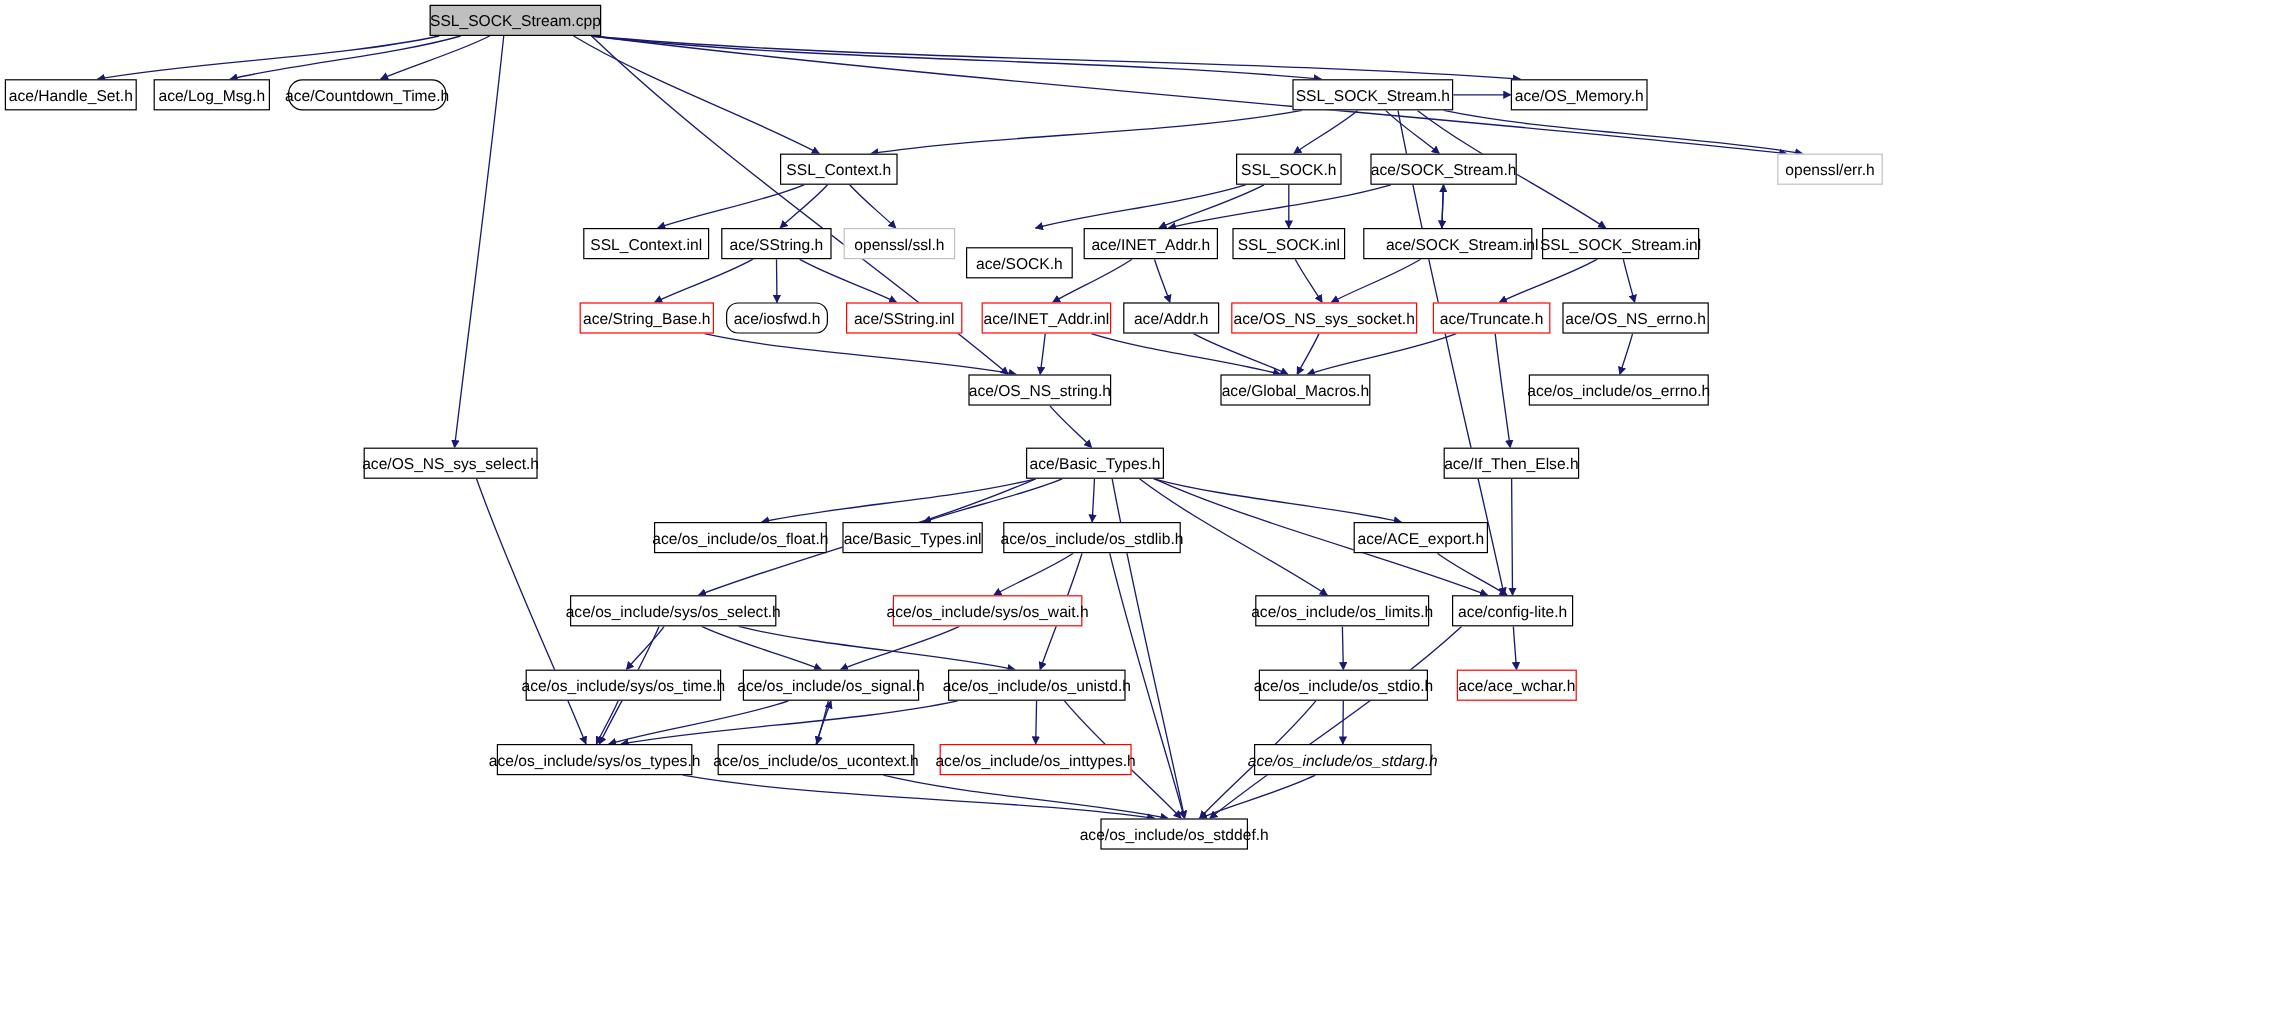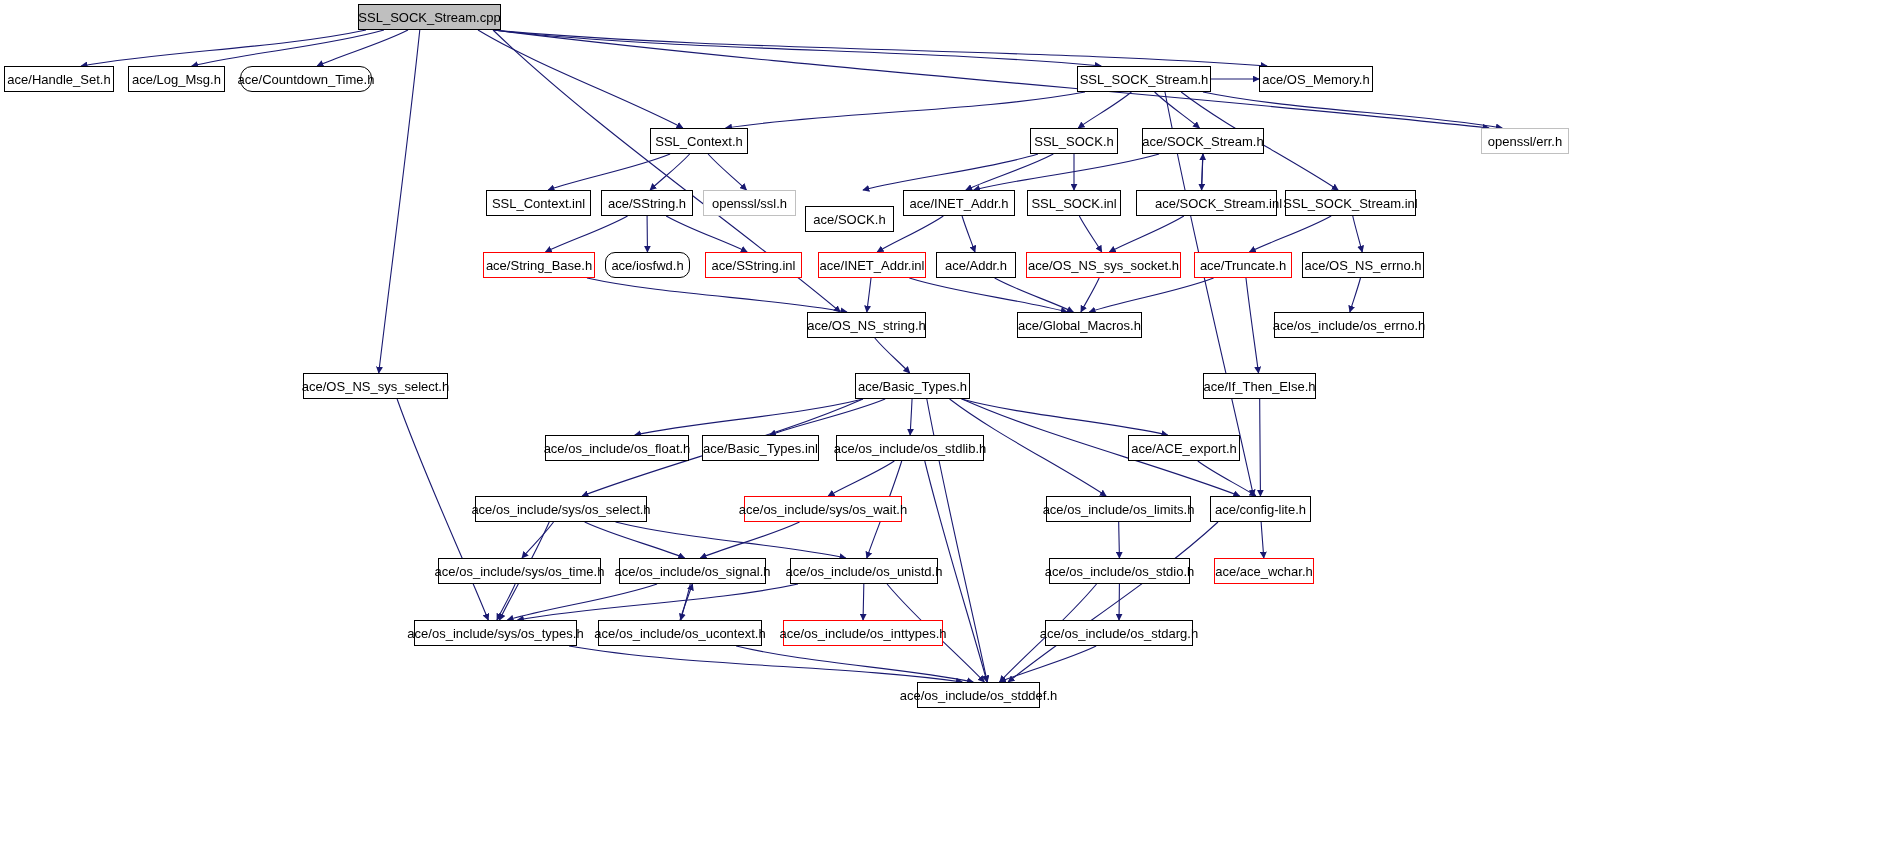--- a/index.html
+++ b/index.html
@@ -181,16 +181,16 @@
       <div class="node" style="left: 1046px; top: 496px; width: 145px;">ace/os_include/os_limits.h</div>
       <div class="node" style="left: 1210px; top: 496px; width: 101px;">ace/config-lite.h</div>
       <div class="node" style="left: 438px; top: 558px; width: 163px;">ace/os_include/sys/os_time.h</div>
       <div class="node" style="left: 619px; top: 558px; width: 147px;">ace/os_include/os_signal.h</div>
       <div class="node" style="left: 790px; top: 558px; width: 148px;">ace/os_include/os_unistd.h</div>
       <div class="node" style="left: 1049px; top: 558px; width: 141px;">ace/os_include/os_stdio.h</div>
       <div class="node red" style="left: 1214px; top: 558px; width: 100px;">ace/ace_wchar.h</div>
       <div class="node" style="left: 414px; top: 620px; width: 163px;">ace/os_include/sys/os_types.h</div>
       <div class="node" style="left: 598px; top: 620px; width: 164px;">ace/os_include/os_ucontext.h</div>
       <div class="node red" style="left: 783px; top: 620px; width: 160px;">ace/os_include/os_inttypes.h</div>
-      <div class="node" style="left: 1045px; top: 620px; width: 148px;">ace/os_include/os_stdarg.h</div>
+      <div class="node" style="left: 1045px; top: 620px; width: 148px; font-style: italic;">ace/os_include/os_stdarg.h</div>
       <div class="node" style="left: 917px; top: 682px; width: 123px;">ace/os_include/os_stddef.h</div>
     </div>
 </div>
 
 </body></html>

